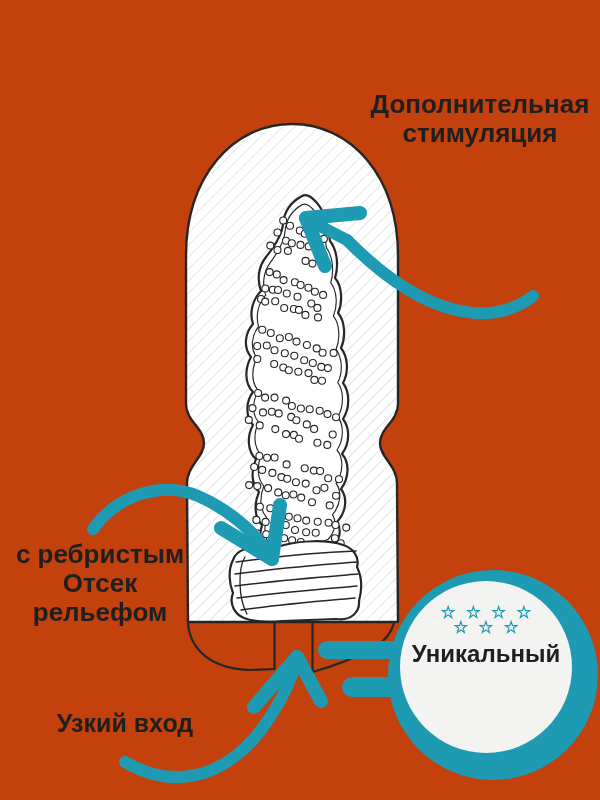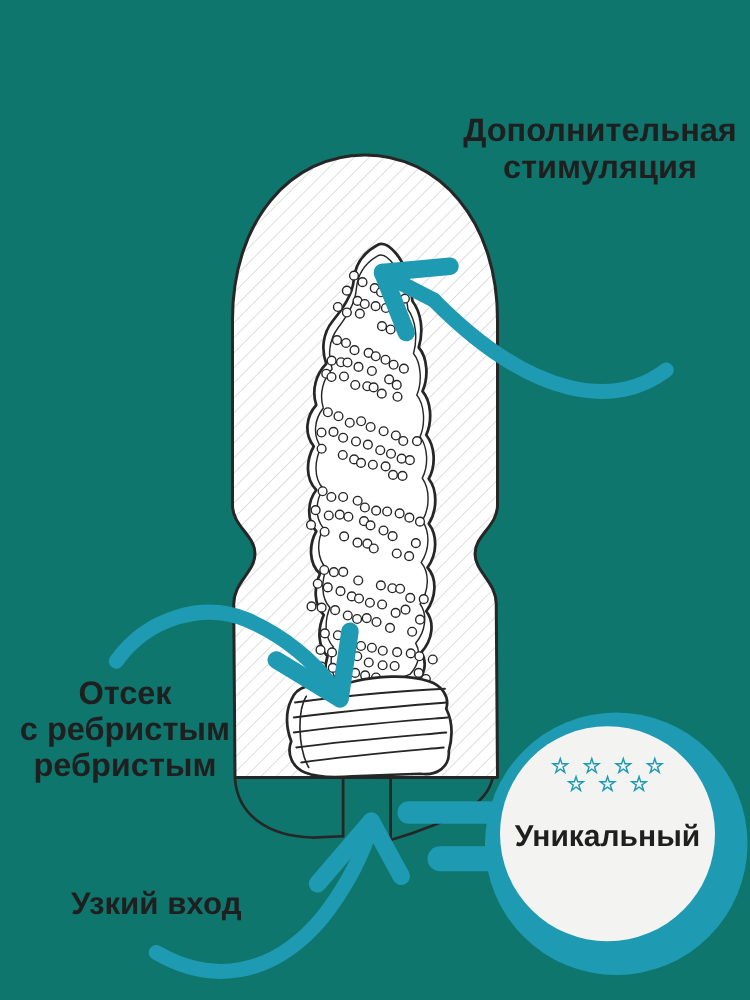--- a/index.html
+++ b/index.html
@@ -4,41 +4,41 @@
 <style>
   :root{
     --accent:#1E9AB2;
     --ink:#262626;
     --text:#1F1F1F;
     --hatch:#D8DBDB;
     --badge-inner:#F3F4F2;
   }
   html,body{margin:0;padding:0;background:#ffffff;}
   .stage{
-    position:relative;width:600px;height:800px;overflow:hidden;background:#0f766e;
+    position:relative;width:600px;height:800px;overflow:hidden;background:#c2410c;
     font-family:"Liberation Sans", sans-serif;
   }
   .stage svg{position:absolute;left:0;top:0;}
   .lbl{position:absolute;font-weight:700;color:var(--text);text-align:center;}
   .lbl span{display:block;}
   .lbl-top{left:330px;top:90px;width:300px;font-size:26px;line-height:29px;}
   .lbl-left{left:5px;top:540px;width:190px;font-size:26px;line-height:29px;}
   .lbl-bottom{left:20px;top:708px;width:210px;font-size:25px;line-height:30px;}
   .pill{position:absolute;background:var(--accent);border-radius:999px;}
   .pill-1{left:318px;top:641px;width:84px;height:18px;}
   .pill-2{left:342px;top:677px;width:60px;height:20px;}
   .badge-outer{position:absolute;left:388px;top:570px;width:210px;height:210px;
     border-radius:50%;background:var(--accent);}
   .badge-inner{position:absolute;left:400px;top:581px;width:172px;height:172px;
     border-radius:50%;background:var(--badge-inner);
     display:flex;flex-direction:column;align-items:center;box-sizing:border-box;padding-top:24px;}
   .stars{color:var(--accent);font-size:17px;line-height:15px;letter-spacing:10px;
     font-weight:700;margin-left:10px;white-space:nowrap;}
   .badge-title{font-weight:700;font-size:24px;line-height:28px;color:var(--text);
-    text-align:center;margin-top:21px;}
+    text-align:center;margin-top:5px;}
 </style>
 </head>
 <body>
 
 <div class="stage">
 
   <svg width="600" height="800" viewBox="0 0 600 800">
     <defs>
       <pattern id="hatch" width="8.5" height="8.5" patternUnits="userSpaceOnUse" patternTransform="rotate(-45)">
         <rect width="8.5" height="8.5" fill="#ffffff"></rect>
@@ -258,23 +258,23 @@
       <path d="M297,657 L321,701" stroke-width="14"></path>
     </g>
   </svg>
 
   <div class="lbl lbl-top">
     <span>Дополнительная</span>
     <span>стимуляция</span>
   </div>
 
   <div class="lbl lbl-left">
+    <span>с ребристым</span>
     <span>Отсек</span>
-    <span>с ребристым</span>
-    <span>ребристым</span>
+    <span>рельефом</span>
   </div>
 
   <div class="lbl lbl-bottom">
     <span>Узкий вход</span>
   </div>
 
   <div class="pill pill-1"></div>
   <div class="pill pill-2"></div>
   <div class="badge-outer"></div>
   <div class="badge-inner">

